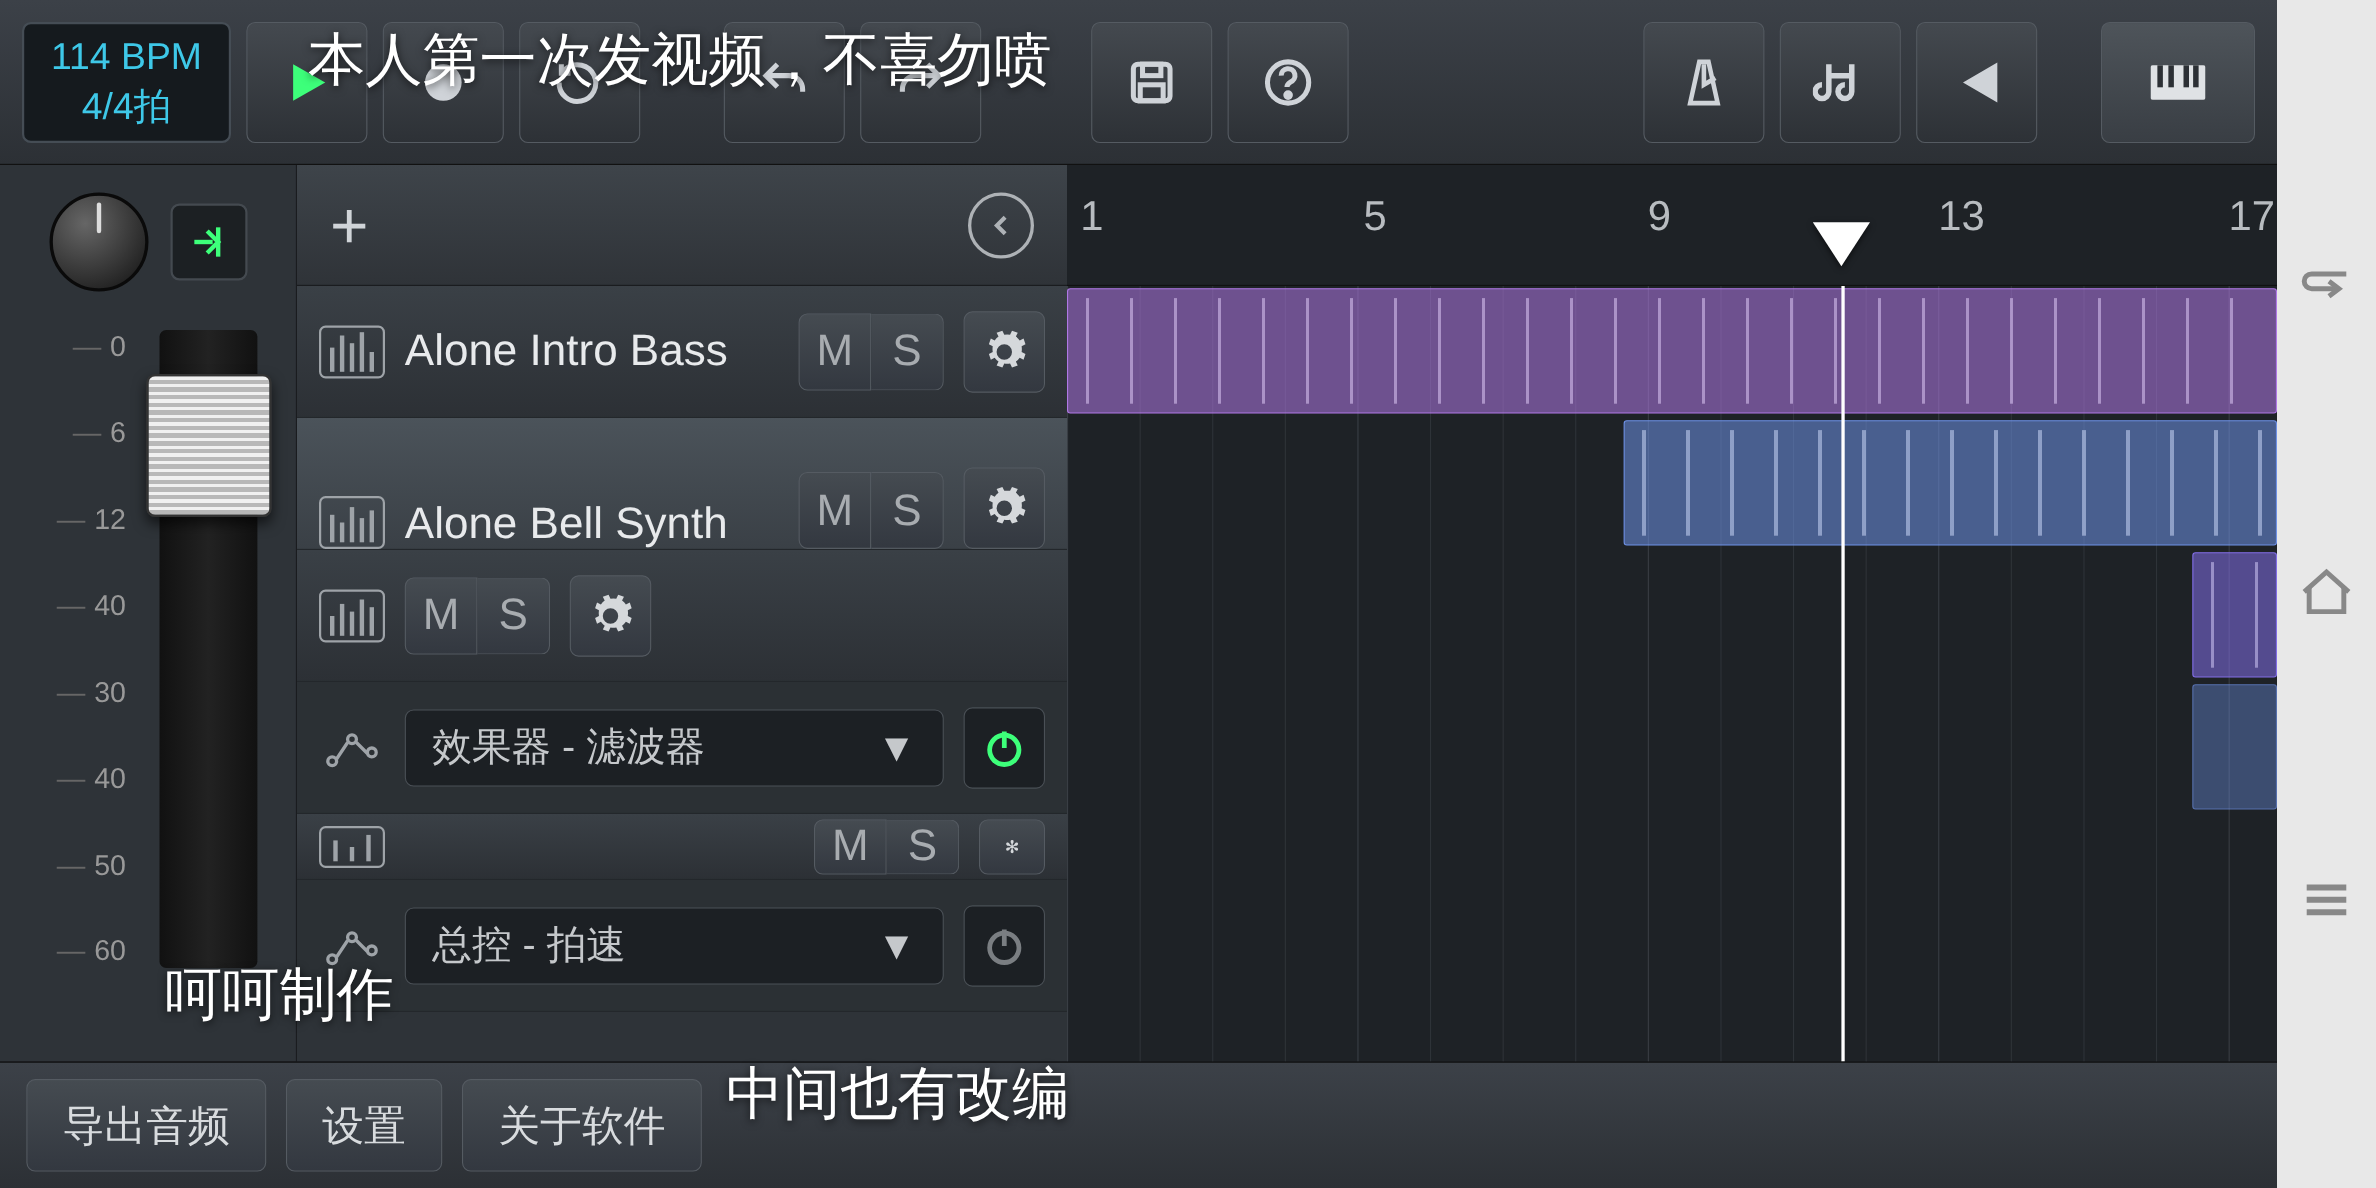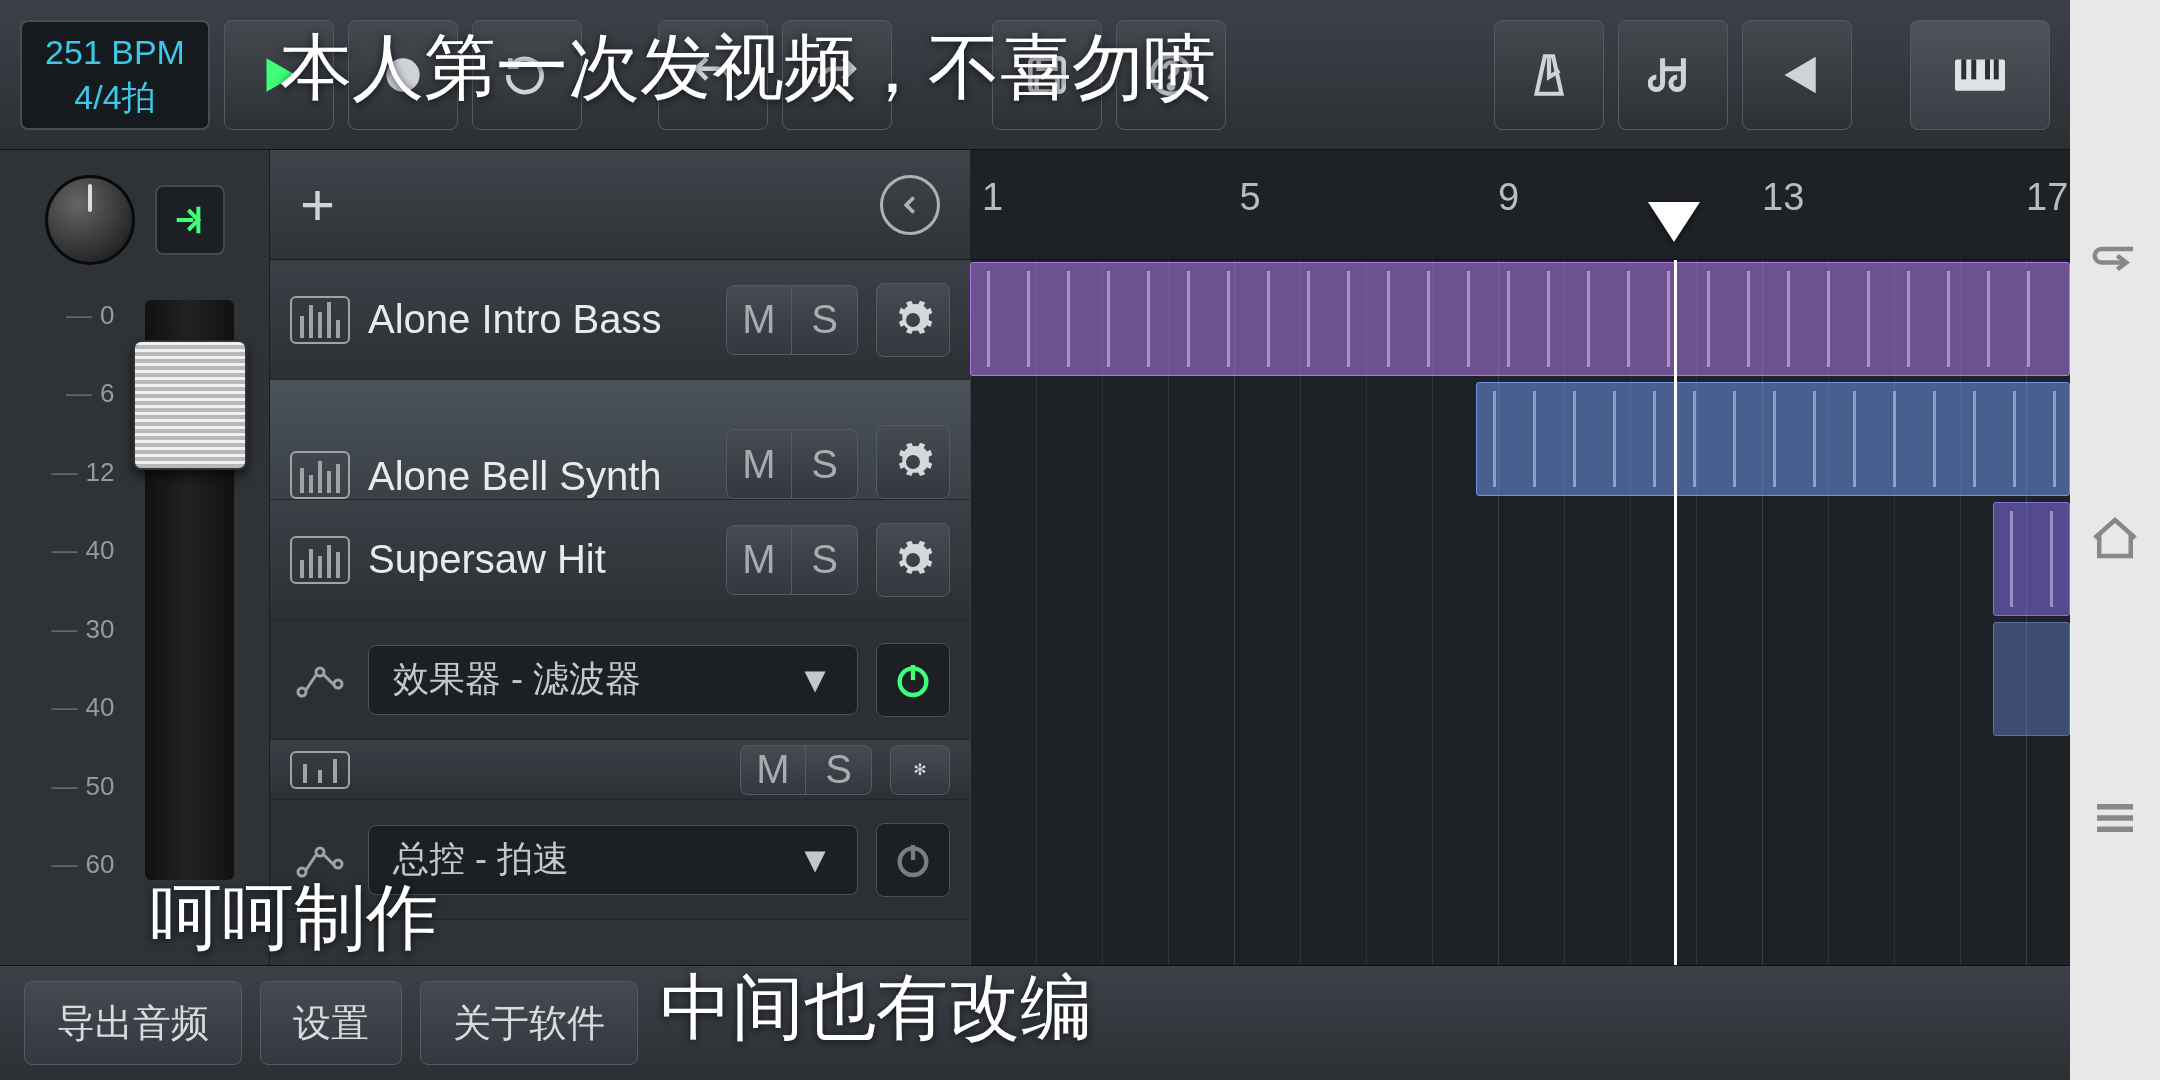--- a/index.html
+++ b/index.html
@@ -211,35 +211,35 @@
   height:84px; padding:0 32px;
   background: linear-gradient(#454b51, #333840);
   border:1px solid #555b62; border-radius:8px;
   display:flex; align-items:center; justify-content:center;
   font-size:38px; color:#d8dbde;text-align:right;
 }
 
 
 .subtitle {
   position:absolute; color:#fff;
-  font-size:72px; font-weight:500;
+  font-size:52px; font-weight:500;
   text-shadow: 0 2px 8px rgba(0,0,0,.7);
   pointer-events:none; z-index:100;
   white-space:nowrap;
 }
 </style>
 </head>
 <body>
 
 <div class="app">
   <div class="main">
 
     <div class="toolbar">
       <div class="tempo-box">
-        <span>251 BPM</span>
+        <span>114 BPM</span>
         <span>4/4拍</span>
       </div>
       <div class="tb-btn">
         <svg viewBox="0 0 24 24" fill="#3dff7a">
             <path d="M6 4l14 8-14 8z"></path>
           </svg>
       </div>
       <div class="tb-btn">
         <svg viewBox="0 0 24 24" fill="#cfd3d8">
             <circle cx="12" cy="12" r="8"></circle>
@@ -401,21 +401,20 @@
                 </div>
             </div>
             <div class="track">
               <div class="tr-icon">
                   <i style="height:50%"></i>
                   <i style="height:80%"></i>
                   <i style="height:60%"></i>
                   <i style="height:90%"></i>
                   <i style="height:70%"></i>
                 </div>
-              <div class="tr-name">Supersaw Hit</div>
               <div class="ms-group">
                   <div class="ms-btn">M</div>
                   <div class="ms-btn">S</div>
                 </div>
               <div class="gear-btn">
                   <svg width="42" height="42" viewBox="0 0 24 24" fill="currentColor">
                     <path d="M12 8a4 4 0 100 8 4 4 0 000-8zm9 4l2 1-1 3-2-1a8 8 0 01-2 2l1 2-3 1-1-2a9 9 0 01-3 0l-1 2-3-1 1-2a8 8 0 01-2-2l-2 1-1-3 2-1a9 9 0 010-3l-2-1 1-3 2 1a8 8 0 012-2l-1-2 3-1 1 2a9 9 0 013 0l1-2 3 1-1 2a8 8 0 012 2l2-1 1 3-2 1a9 9 0 010 3z"></path>
                   </svg>
                 </div>
             </div>

